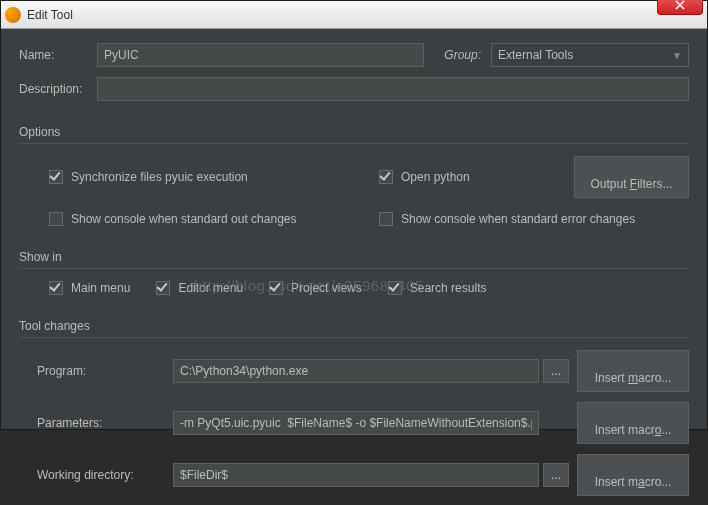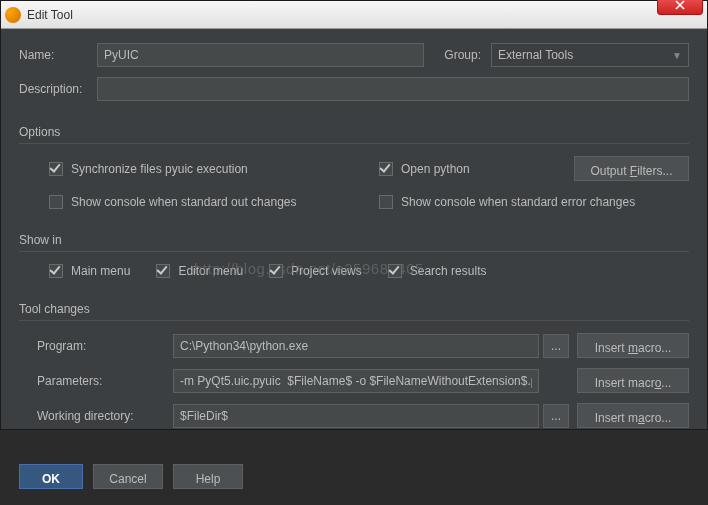--- a/index.html
+++ b/index.html
@@ -13,38 +13,38 @@
 .titlebar .close { width: 46px; height: 20px; background: linear-gradient(#e55, #c22); border: 1px solid #a11; border-radius: 3px; margin-top: -6px; display: flex; align-items: center; justify-content: center; position: absolute; right: 4px; top: 0; }
 .titlebar .close svg { width: 10px; height: 10px; }
 
 .content { padding: 14px 18px 12px 18px; color: #bbbbbb; font-size: 12px; }
 
 .row { display: flex; align-items: center; margin-bottom: 10px; }
 .row .label { width: 78px; color: #bbbbbb; }
 
 input[type=text] { background: #45494a; border: 1px solid #5e6060; color: #bbbbbb; padding: 4px 6px; font-size: 12px; height: 24px; }
 .name-input { flex: 1; background: #2f4a6e; border: 1px solid #4a6ea9; color: #fff; }
-.group-label { margin-left: 20px; margin-right: 10px; }
+.group-label { margin-left: 20px; margin-right: 10px; font-style: italic; }
 .group-select { flex: 0 0 198px; background: #3c3f41; border: 1px solid #5e6060; height: 24px; display: flex; align-items: center; padding: 0 6px; justify-content: space-between; color: #bbbbbb; }
 .group-select .chev { font-size: 10px; color: #888; }
 
 .desc-input { flex: 1; }
 
 .section-title { color: #bbbbbb; margin-top: 24px; margin-bottom: 4px; }
 .hr { border: none; border-top: 1px solid #515151; margin: 4px 0 12px 0; }
 
 .options-body { padding-left: 30px; }
 .opt-row { display: flex; align-items: center; margin-bottom: 14px; }
 .opt-row .left { flex: 0 0 330px; display: flex; align-items: center; }
 .opt-row .mid { flex: 1; display: flex; align-items: center; }
 
 .checkbox { width: 14px; height: 14px; border: 1px solid #6a6a6a; background: #43494a; margin-right: 8px; display: inline-flex; align-items: center; justify-content: center; flex-shrink: 0; position: relative; }
 .checkbox.checked::after { content: ""; position: absolute; left: 2px; top: -1px; width: 4px; height: 8px; border: solid #c8c8c8; border-width: 0 2px 2px 0; transform: rotate(40deg); }
 
-.btn { background: #4c5052; border: 1px solid #5e6060; color: #bbbbbb; padding: 7px 10px; font-size: 12px; height: 25px; cursor: pointer; min-width: 70px; text-align: center; }
+.btn { background: #4c5052; border: 1px solid #5e6060; color: #bbbbbb; padding: 20px 10px; font-size: 12px; height: 25px; cursor: pointer; min-width: 70px; text-align: center; }
 .btn.primary { background: #365880; border: 1px solid #4a6ea9; color: #fff; font-weight: bold; min-width: 64px; }
 .btn.output { width: 115px; }
 .btn.insert { width: 112px; }
 
 .showin-body { padding-left: 30px; display: flex; gap: 26px; align-items: center; margin-bottom: 14px; position: relative; }
 .watermark { position: absolute; left: 175px; top: -4px; color: #7a7a7a; font-size: 15px; font-family: Arial; opacity: 0.55; pointer-events: none; letter-spacing: 0.5px; }
 .chk-item { display: flex; align-items: center; }
 
 .tool-body { padding-left: 18px; }
 .tool-row { display: flex; align-items: center; margin-bottom: 10px; }

